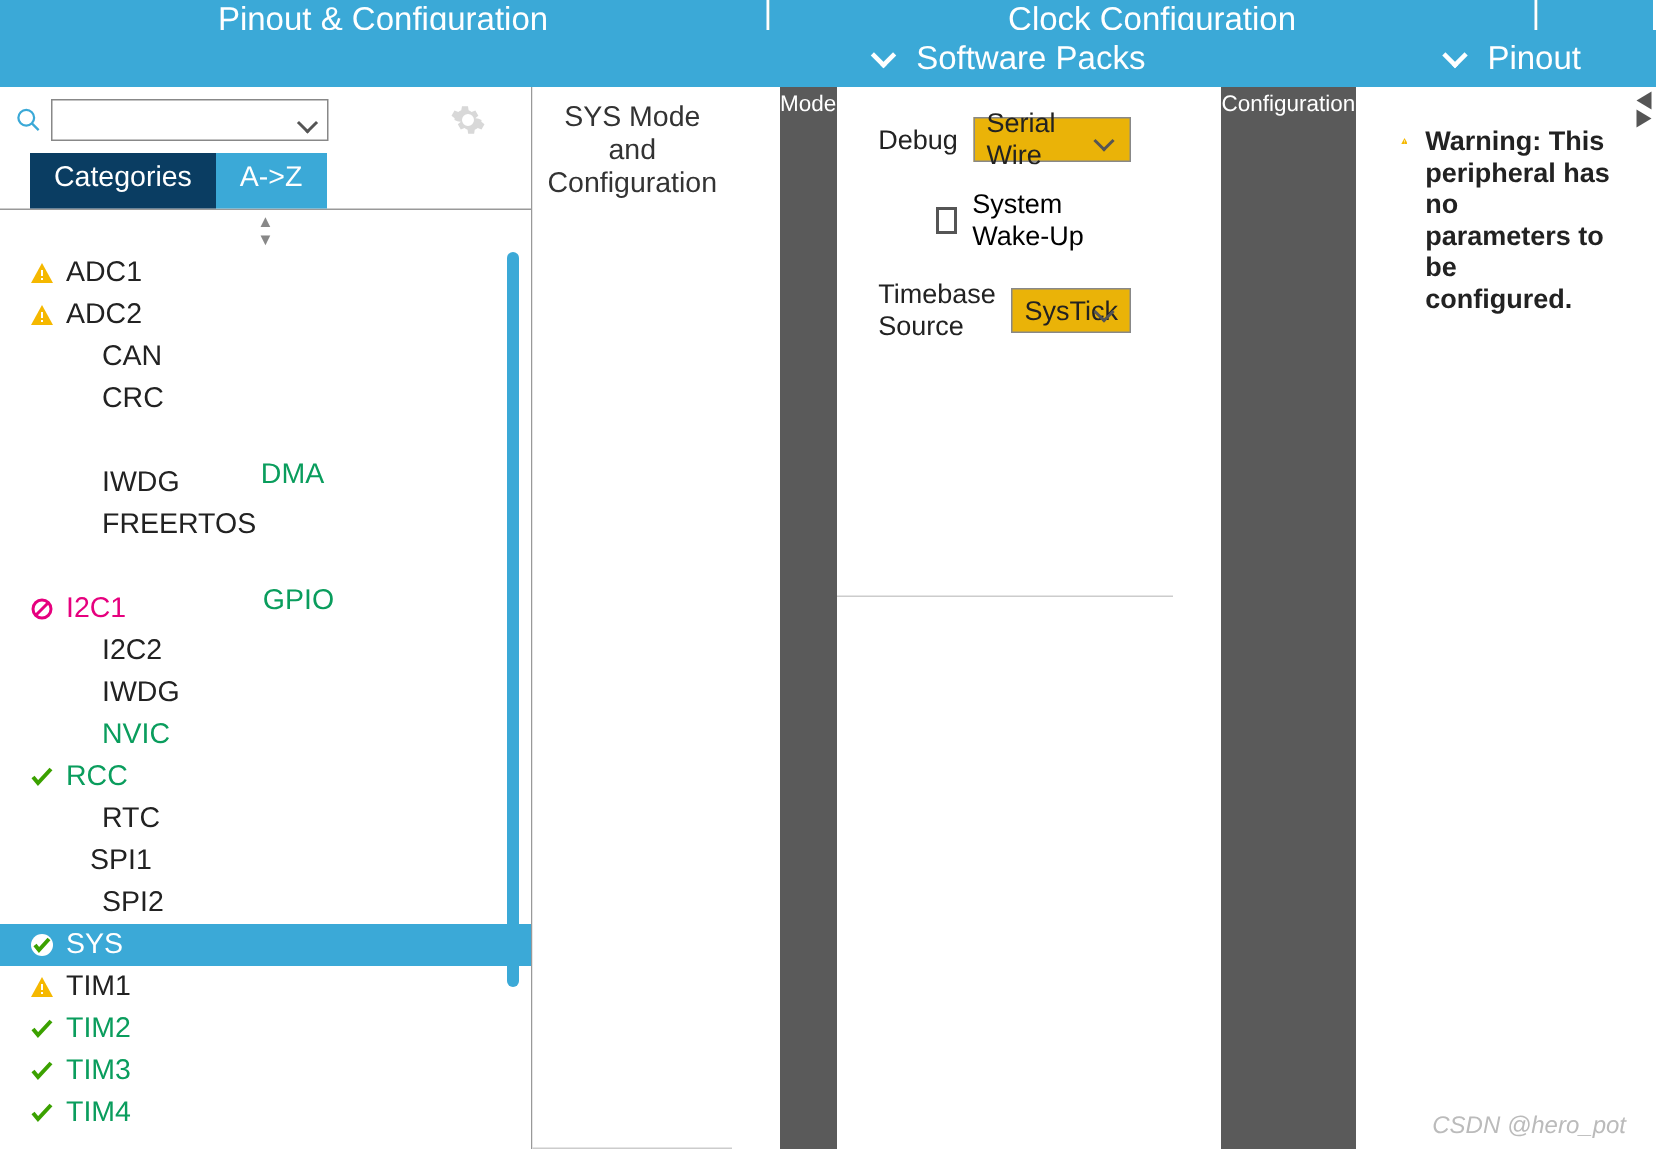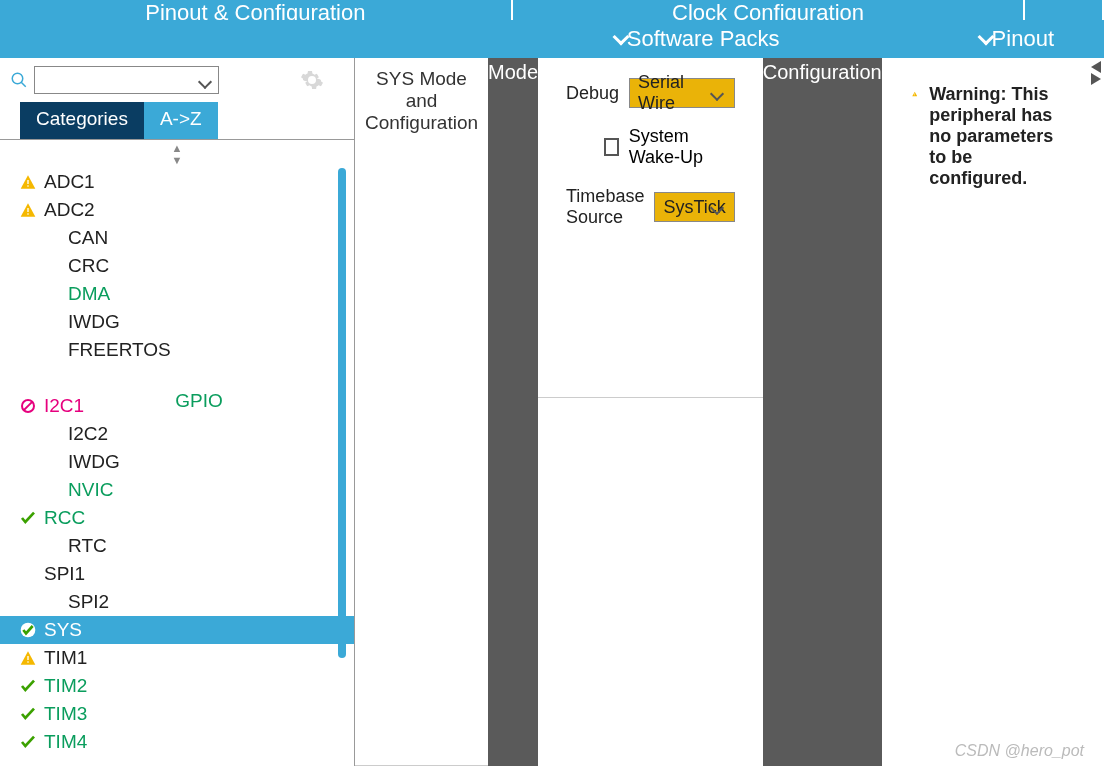--- a/index.html
+++ b/index.html
@@ -1,21 +1,21 @@
 <!DOCTYPE html>
 <html><head>
 <meta charset="utf-8">
 <style>
 * { box-sizing: border-box; margin: 0; padding: 0; font-family: Arial, sans-serif; }
 body { width: 1104px; height: 766px; overflow: hidden; background: #fff; position: relative; }
 .top-tabs { display: flex; height: 20px; background: #eab308; }
 .top-tab { flex: 1; text-align: center; color: #fff; font-size: 22px; padding: 0; border-right: 2px solid #fff; overflow: hidden; background: #3ba9d7; }
 .top-tab.active { background: #3ba9d7; }
 .sub-tabs { height: 38px; background: #3ba9d7; display: flex; align-items: center; justify-content: flex-end; padding-right: 50px; gap: 200px; color: #fff; font-size: 22px; }
-.sub-tab { display: flex; align-items: center; gap: 0; cursor: pointer; }
+.sub-tab { display: flex; align-items: center; gap: 16px; cursor: pointer; }
 .chevron-down { display: inline-block; width: 12px; height: 12px; border-left: 3px solid #fff; border-bottom: 3px solid #fff; transform: rotate(-45deg); margin-top: -4px; }
 .main-area { display: flex; height: 708px; }
 .left-panel { width: 355px; border-right: 1px solid #999; display: flex; flex-direction: column; background: #fff; }
 .search-row { display: flex; align-items: center; padding: 8px 10px; gap: 6px; }
 .search-icon-svg { width: 18px; height: 18px; }
 .search-select { width: 185px; height: 28px; border: 1px solid #888; background: #fff; position: relative; }
 .search-select::after { content: ''; position: absolute; right: 8px; top: 10px; width: 8px; height: 8px; border-left: 2px solid #555; border-bottom: 2px solid #555; transform: rotate(-45deg); }
 .gear-icon { margin-left: auto; margin-right: 20px; width: 24px; height: 24px; color: #ccc; }
 .filter-tabs { display: flex; height: 38px; border-bottom: 1px solid #999; padding-left: 8px; }
 .filter-tab { padding: 6px 16px; font-size: 19px; cursor: pointer; }
@@ -25,21 +25,21 @@
 .peripheral-list { flex: 1; overflow-y: auto; position: relative; }
 .periph-item { display: flex; align-items: center; padding: 2px 8px 2px 20px; font-size: 19px; height: 28px; gap: 8px; cursor: pointer; }
 .periph-item.selected { background: #3ba9d7; color: #fff; }
 .status-icon { width: 16px; height: 16px; display: inline-flex; align-items: center; justify-content: center; flex-shrink: 0; }
 .periph-green { color: #0a9d5d; }
 .periph-pink { color: #e6007e; }
 .periph-normal { color: #222; }
 .scrollbar-indicator { position: absolute; right: 8px; top: 0; width: 8px; height: 490px; background: #3ba9d7; border-radius: 4px; }
 .right-panel { flex: 1; display: flex; flex-direction: row; background: #fff; position: relative; }
 .right-title { text-align: center; font-size: 19px; color: #333; padding: 10px; border-bottom: 1px solid #ccc; }
-.section-header { background: #5a5a5a; color: #fff; text-align: center; font-size: 20px; padding: 3px 0; }
+.section-header { background: #5a5a5a; color: #fff; text-align: center; font-size: 15px; padding: 3px 0; margin-left: 32px; }
 .mode-panel { padding: 20px 28px; border-bottom: 1px solid #ccc; height: 340px; }
 .field-row { display: flex; align-items: center; margin-bottom: 18px; font-size: 18px; color: #222; }
 .field-label { margin-right: 10px; }
 .dropdown { flex: 1; max-width: 545px; border: 1px solid #888; height: 30px; display: flex; align-items: center; padding: 0 8px; position: relative; background: #eab308; font-size: 18px; }
 .dropdown.wide { max-width: 450px; }
 .dropdown::after { content: ''; position: absolute; right: 12px; top: 10px; width: 8px; height: 8px; border-left: 2px solid #555; border-bottom: 2px solid #555; transform: rotate(-45deg); }
 .checkbox-row { display: flex; align-items: center; margin: 0 0 18px 38px; font-size: 18px; gap: 10px; }
 .checkbox { width: 18px; height: 18px; border: 2px solid #555; background: #fff; }
 .config-panel { padding: 26px 30px; }
 .warning-row { display: flex; align-items: flex-start; gap: 12px; font-size: 18px; font-weight: bold; color: #222; }
@@ -110,21 +110,21 @@
           <span class="periph-normal">ADC2</span>
         </div>
         <div class="periph-item" style="padding-left: 44px;">
           <span class="status-icon"></span>
           <span class="periph-normal">CAN</span>
         </div>
         <div class="periph-item" style="padding-left: 44px;">
           <span class="status-icon"></span>
           <span class="periph-normal">CRC</span>
         </div>
-        <div class="periph-item" style="padding-left: 44px;">
+        <div class="periph-item" style="padding-left: 44px; flex-direction: column;">
           <span class="status-icon"></span>
           <span class="periph-green">DMA</span>
         </div>
         <div class="periph-item" style="padding-left: 44px;">
           <span class="status-icon"></span>
           <span class="periph-normal">IWDG</span>
         </div>
         <div class="periph-item" style="padding-left: 44px;">
           <span class="status-icon"></span>
           <span class="periph-normal">FREERTOS</span>
@@ -159,21 +159,21 @@
             <svg width="16" height="16" viewBox="0 0 24 24">
               <path fill="none" stroke="#3ba100" stroke-width="4" d="M3 12l5 6L21 4"></path>
             </svg>
           </span>
           <span class="periph-green">RCC</span>
         </div>
         <div class="periph-item" style="padding-left: 44px;">
           <span class="status-icon"></span>
           <span class="periph-normal">RTC</span>
         </div>
-        <div class="periph-item" style="padding-left: 20px;">
+        <div class="periph-item" style="padding-left: 36px;">
           <span class="status-icon"></span>
           <span class="periph-normal">SPI1</span>
         </div>
         <div class="periph-item" style="padding-left: 44px;">
           <span class="status-icon"></span>
           <span class="periph-normal">SPI2</span>
         </div>
         <div class="periph-item selected">
           <span class="status-icon">
             <svg width="16" height="16" viewBox="0 0 24 24">

